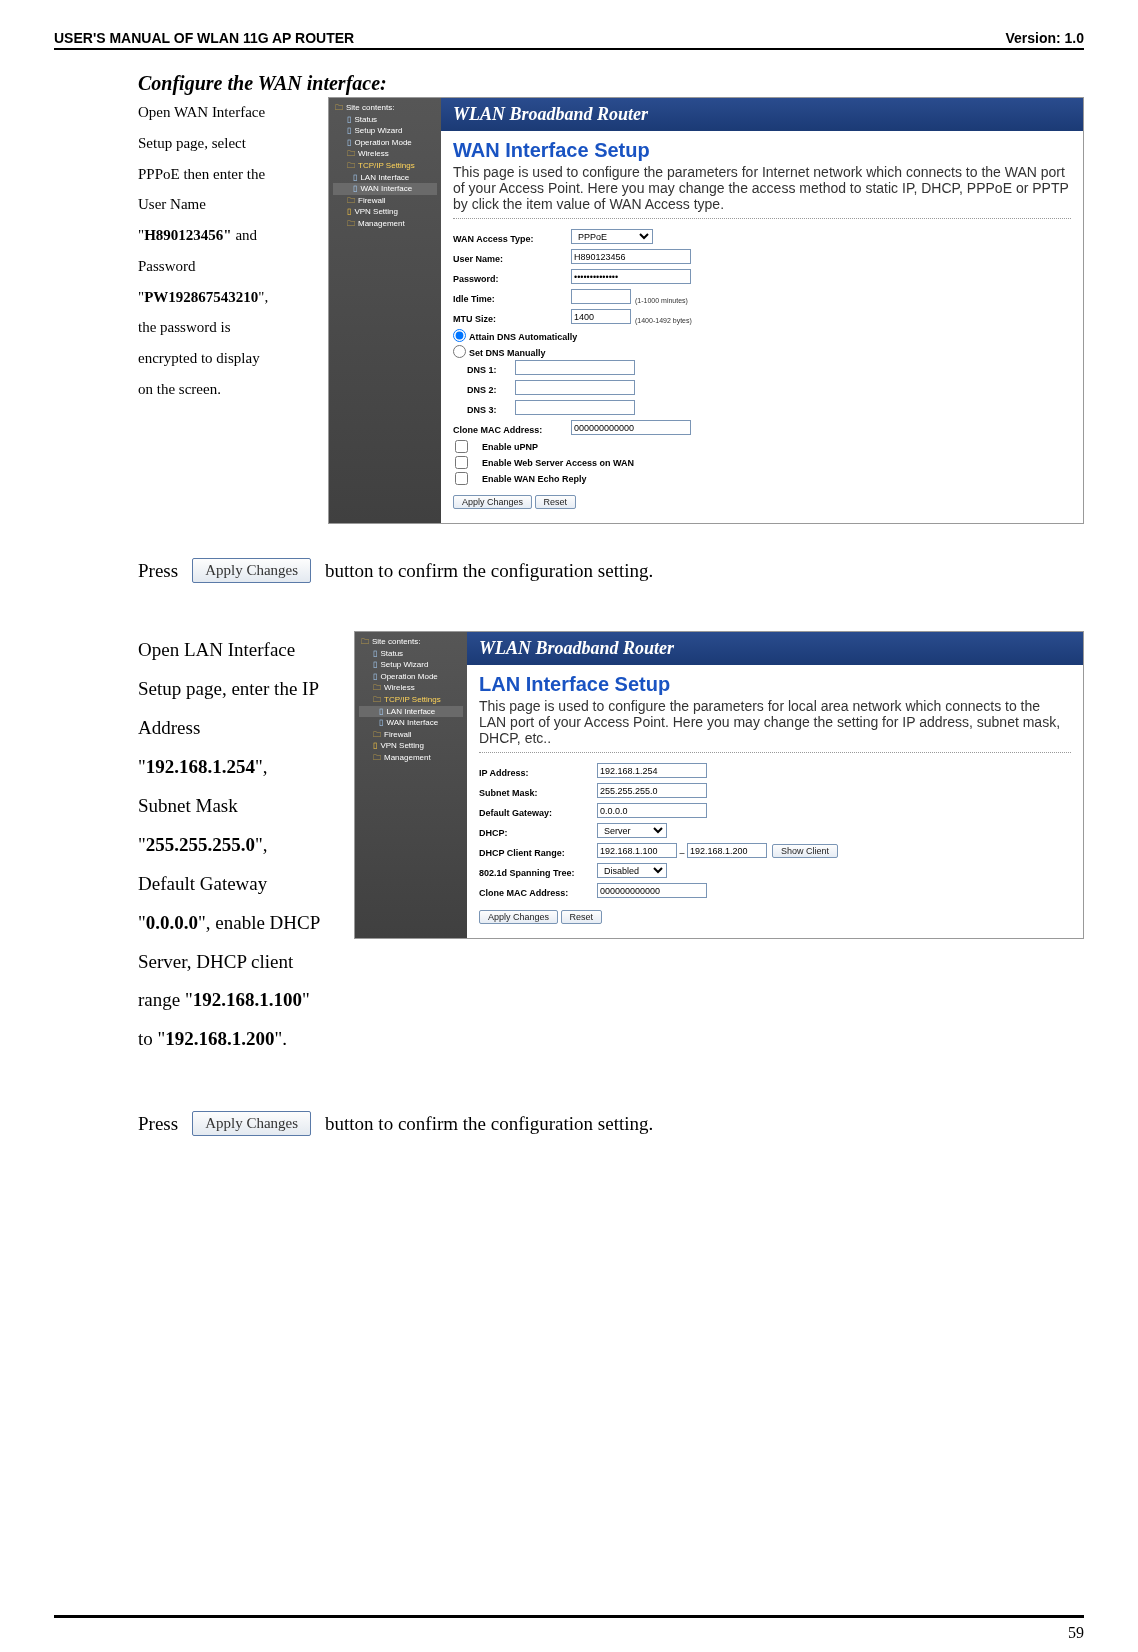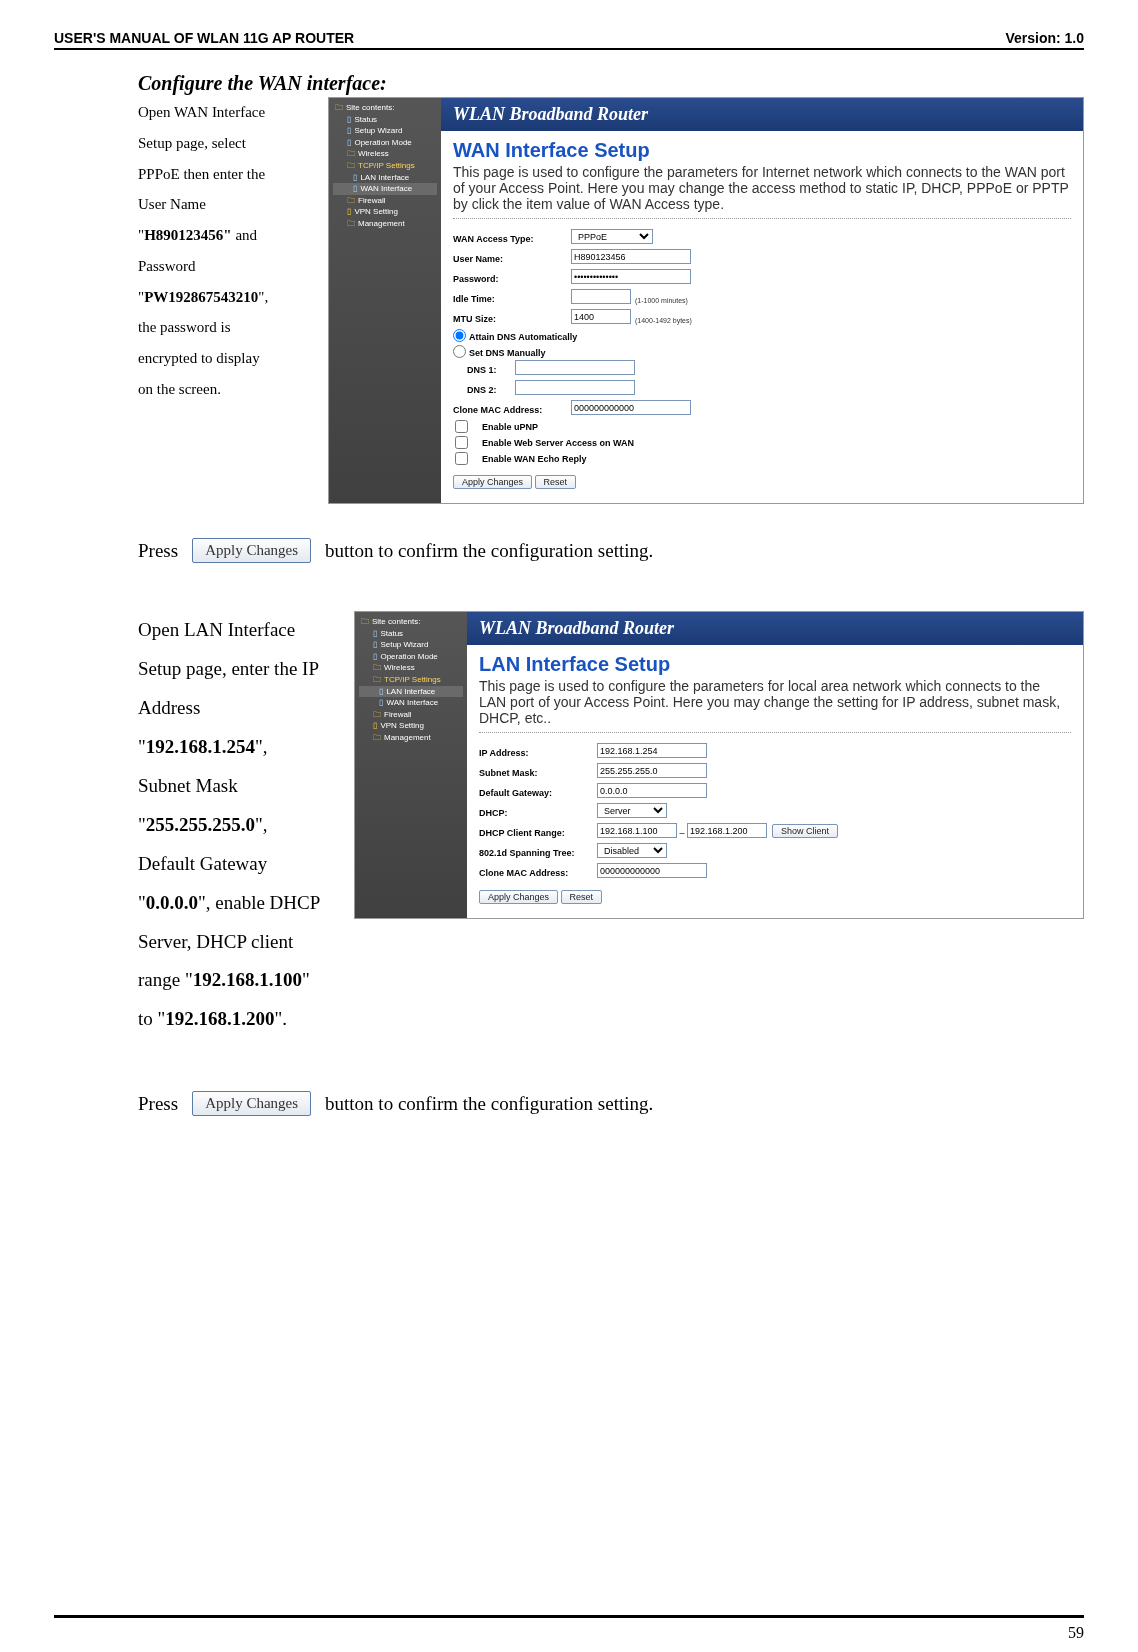--- a/index.html
+++ b/index.html
@@ -237,20 +237,24 @@
             <div class="radio-row">
                 <input type="radio" style="">
                 <span>Set DNS Manually</span>
               </div>
             <div class="field" style="margin-left:14px">
                 <span class="label" style="width:48px">DNS 1:</span>
                 <input type="text" style="width: 120px;">
               </div>
             <div class="field" style="margin-left:14px">
                 <span class="label" style="width:48px">DNS 2:</span>
+                <input type="text" style="width: 120px;">
+              </div>
+            <div class="field" style="margin-left:14px">
+                <span class="label" style="width:48px">DNS 3:</span>
                 <input type="text" style="width: 120px;">
               </div>
             <div class="field">
                 <span class="label">Clone MAC Address:</span>
                 <input type="text" style="width: 120px;" value="000000000000">
               </div>
             <div class="cb-row">
                 <input type="checkbox" style="">
                 <span>Enable uPNP</span>
               </div>

